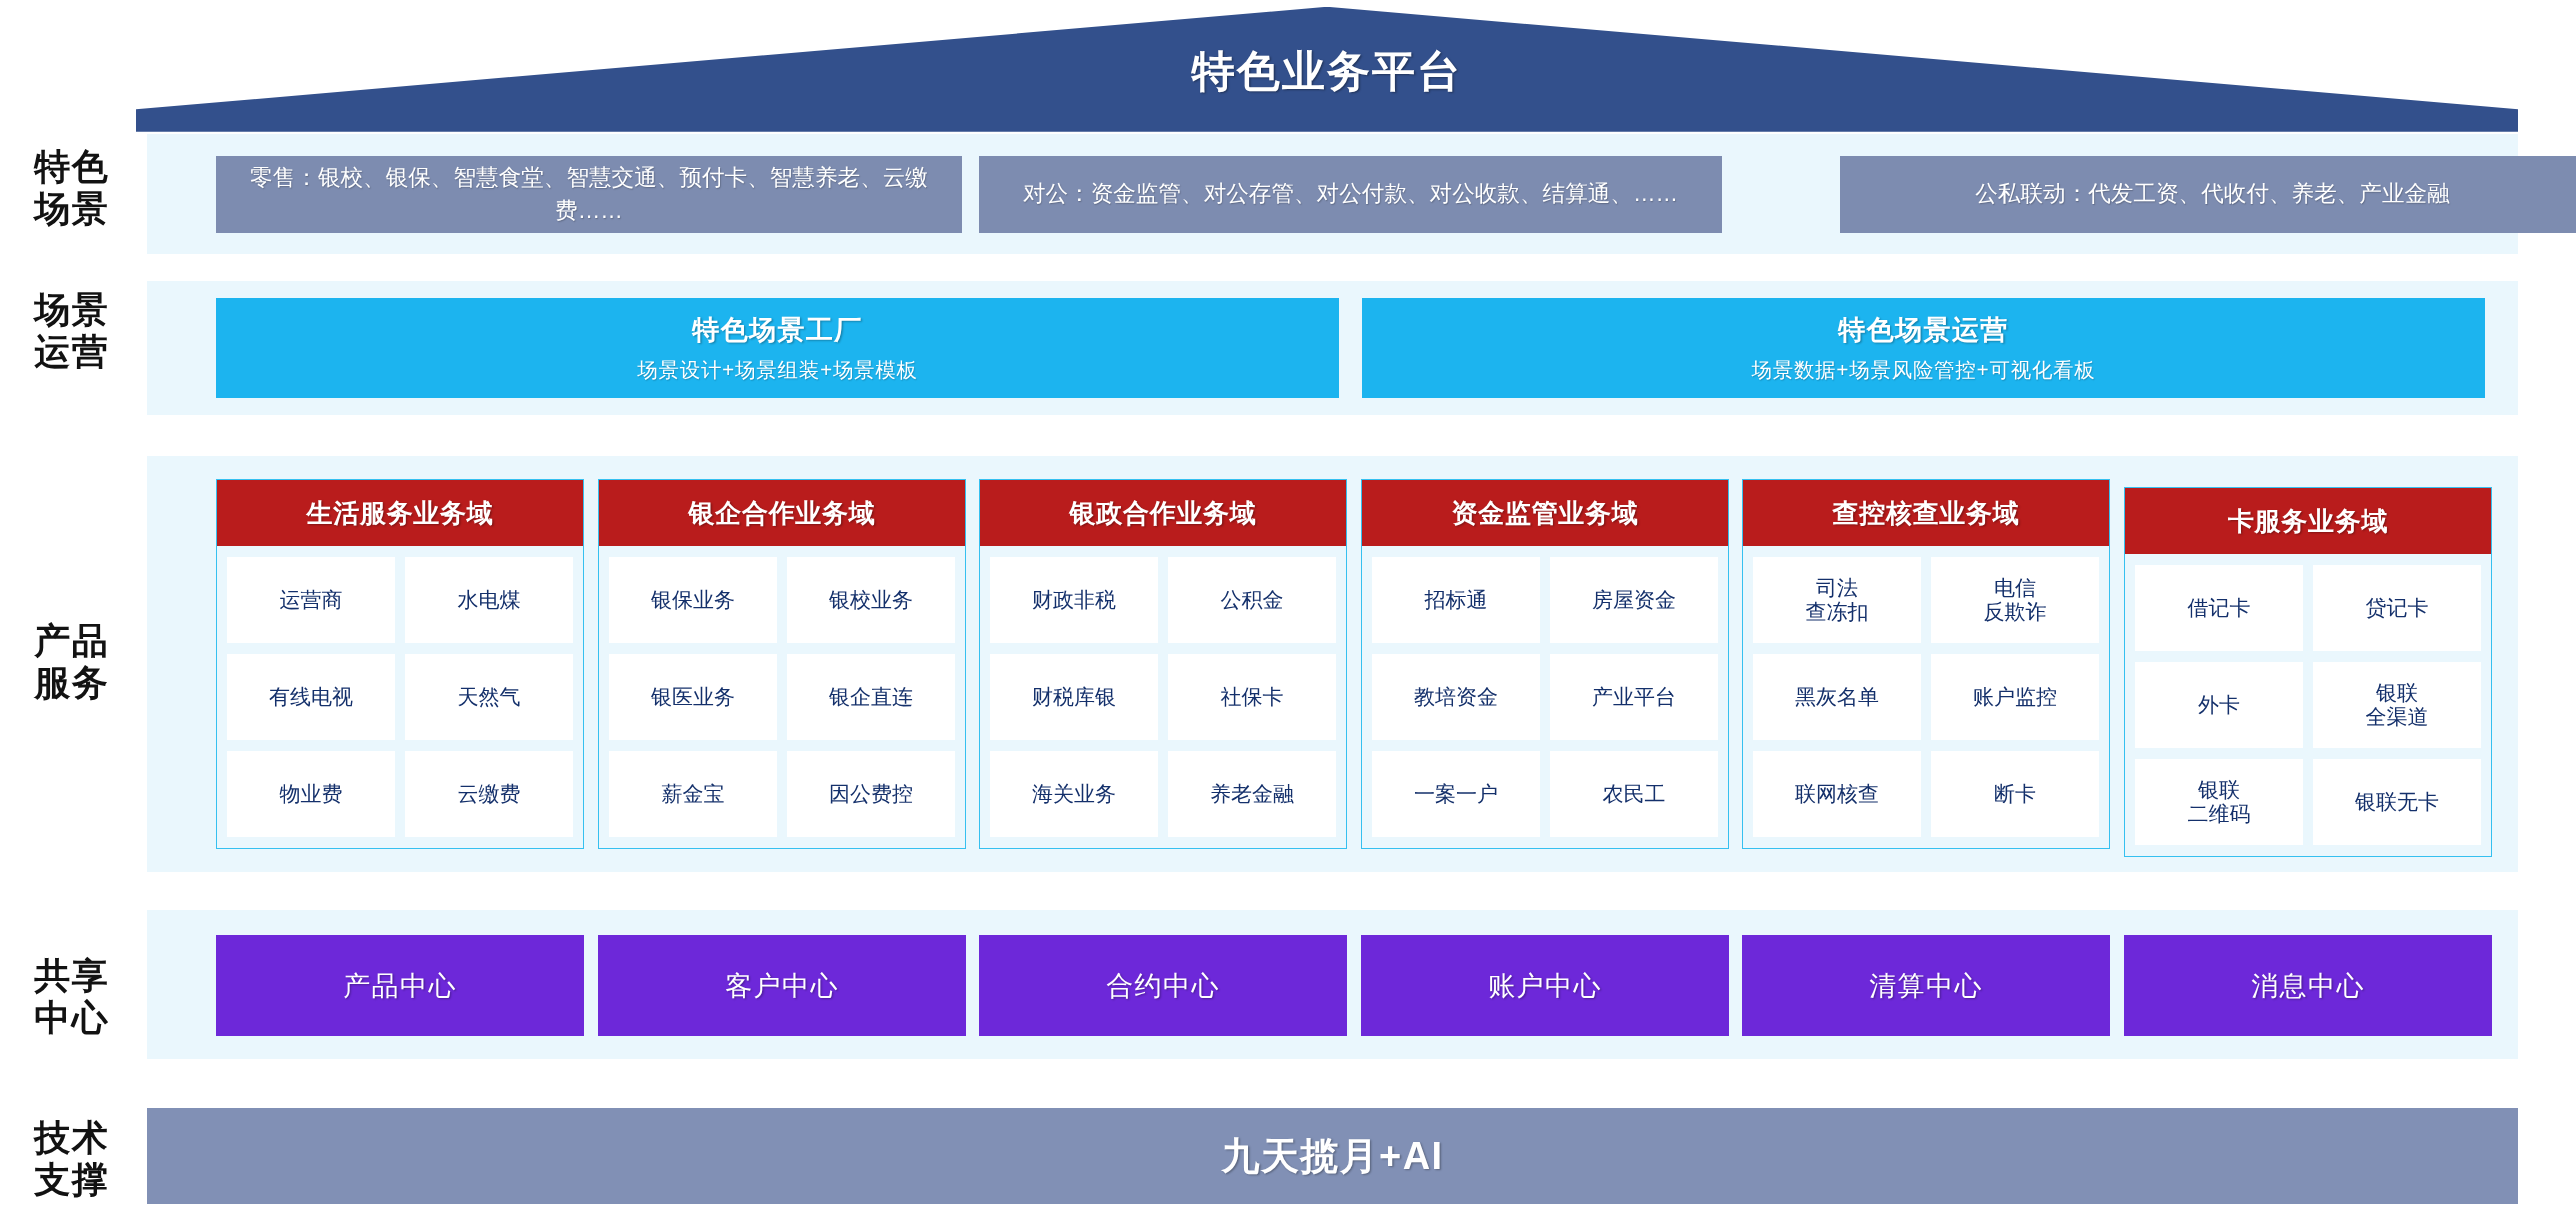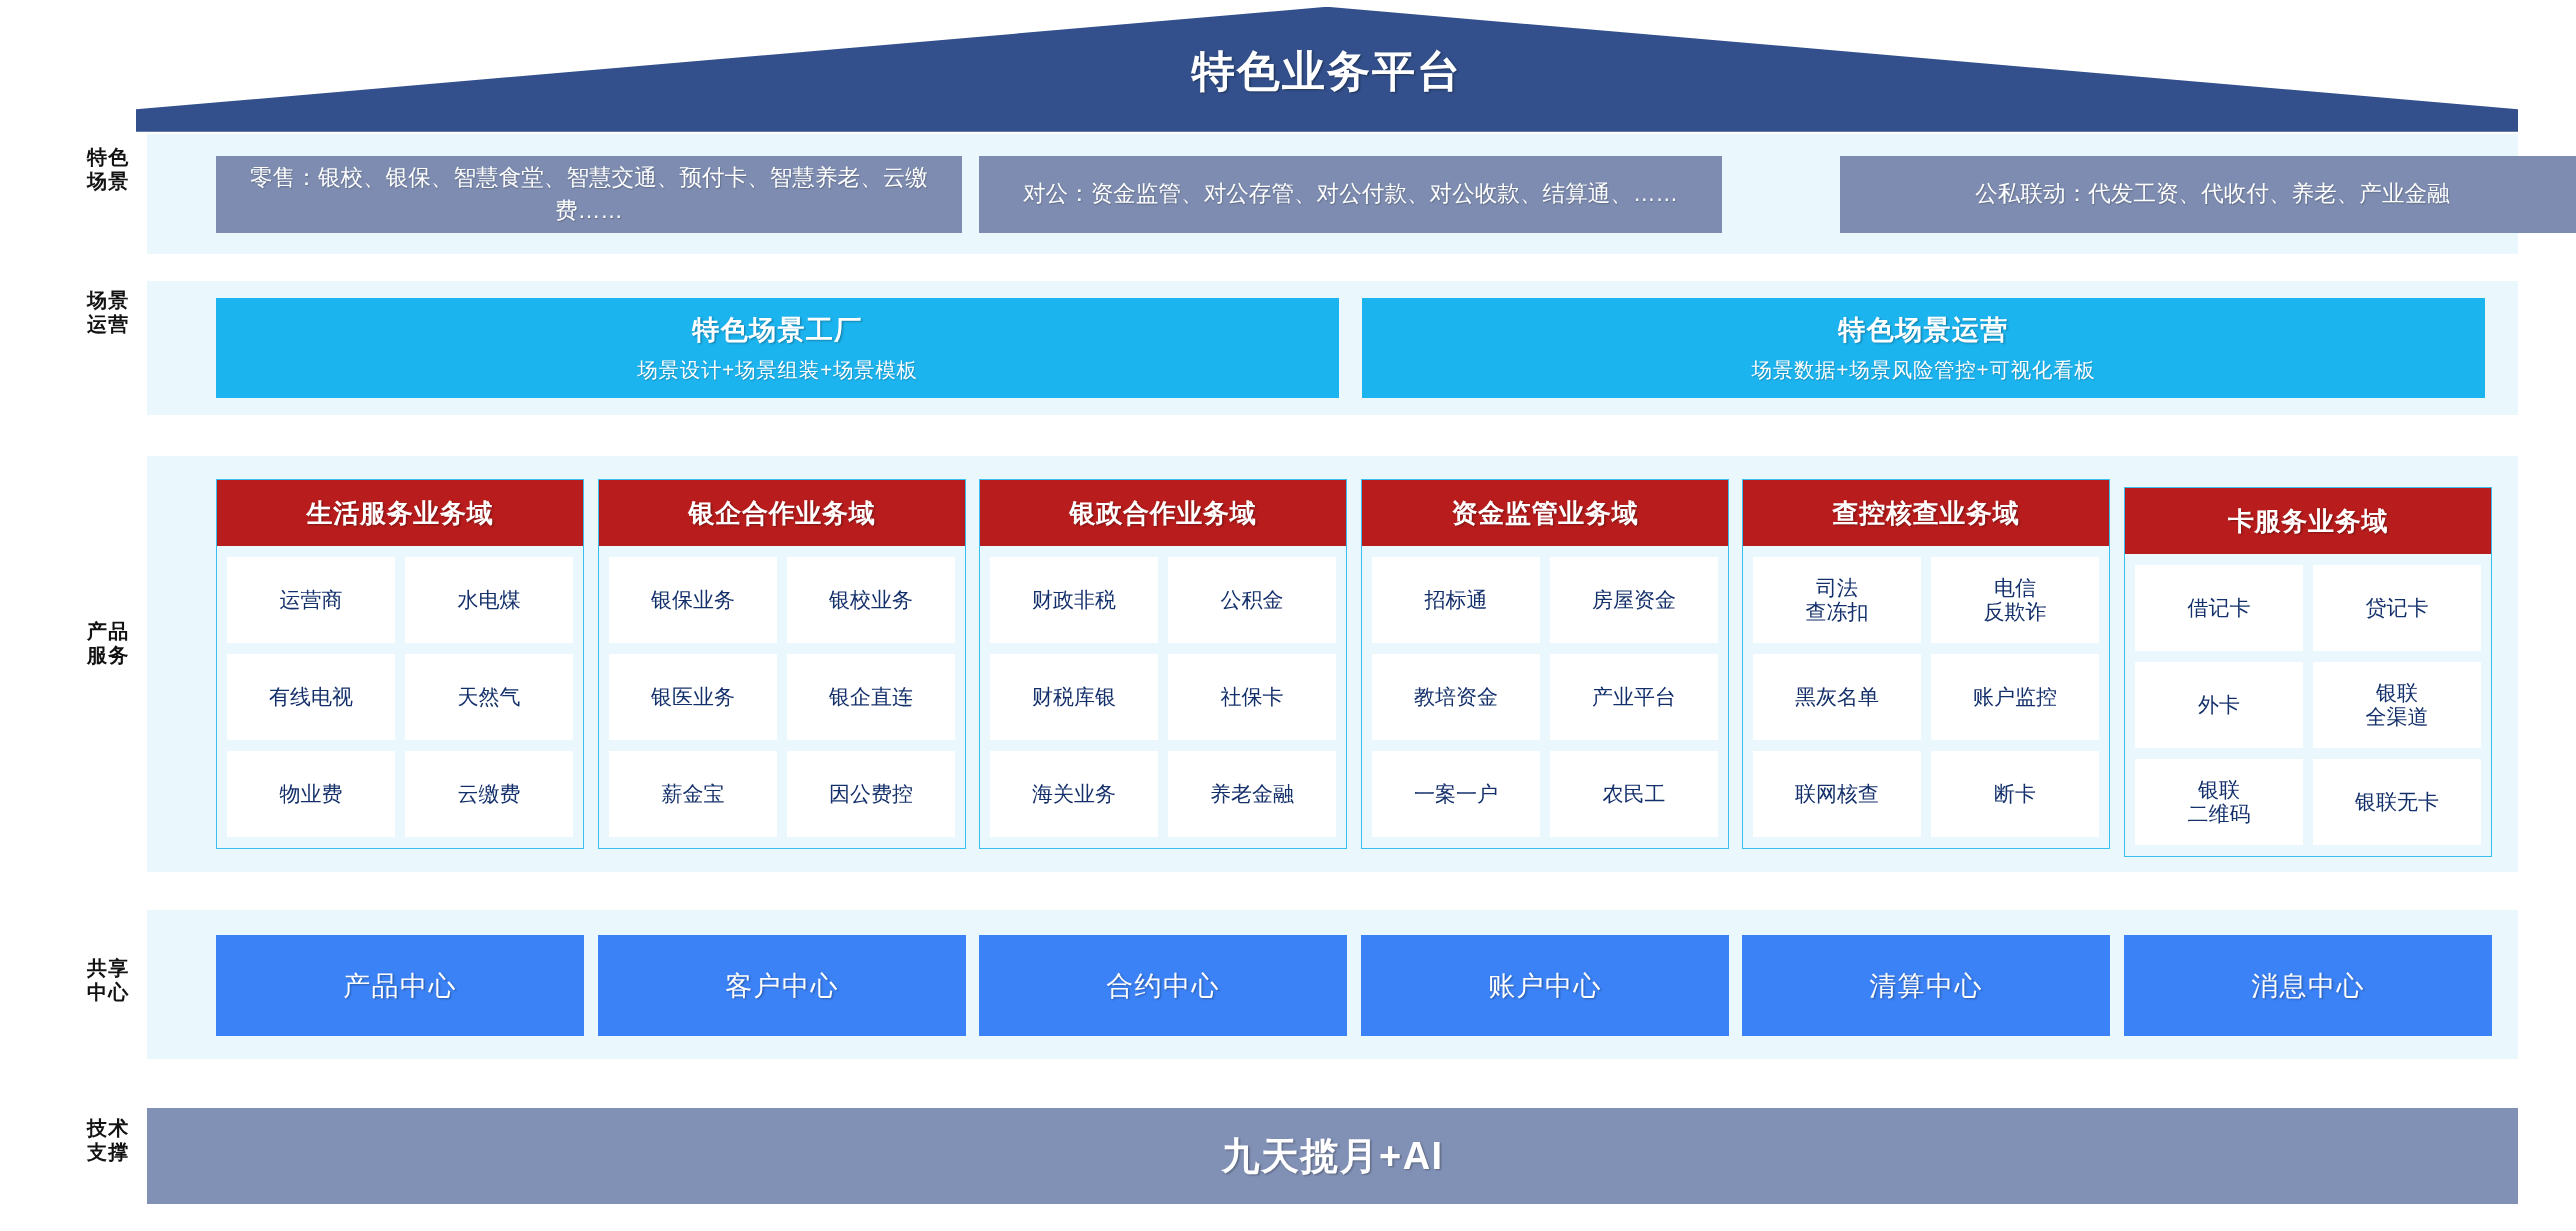--- a/index.html
+++ b/index.html
@@ -23,22 +23,22 @@
   .roof-title{
     position:absolute;left:0;right:0;top:36px;
     text-align:center;color:#ffffff;
     font-size:43px;font-weight:bold;letter-spacing:2.1px;
     text-shadow:1.4px 1.4px 2.1px rgba(0,0,0,.35);
   }
 
   
   .row-label{
     position:absolute;left:13.7px;width:116px;
-    text-align:right;color:#121212;
-    font-size:20px;font-weight:bold;line-height:1.18;
+    text-align:center;color:#121212;
+    font-size:36px;font-weight:bold;line-height:1.18;
     letter-spacing:1.4px;
   }
   .row-label span{display:block;}
 
   
   .band{position:absolute;background:#eaf7fd;}
 
   
   .scn-box{
     position:absolute;background:#7d8cb0;color:#fff;
@@ -78,21 +78,21 @@
   }
   .dom-cell{
     background:#ffffff;color:#14306b;
     display:flex;align-items:center;justify-content:center;text-align:center;
     font-size:21px;line-height:1.16;font-weight:normal;
     white-space:pre-line;
   }
 
   
   .center-box{
-    position:absolute;background:#3b82f6;color:#ffffff;
+    position:absolute;background:#6d28d9;color:#ffffff;
     display:flex;align-items:center;justify-content:center;
     font-size:27px;letter-spacing:1.4px;font-weight:normal;
     text-shadow:1.4px 1.4px 2.1px rgba(0,0,0,.3);
   }
 
   
   .tech-bar{
     position:absolute;background:#8190b5;color:#ffffff;
     display:flex;align-items:center;justify-content:center;
     font-size:38px;font-weight:bold;letter-spacing:1.4px;

